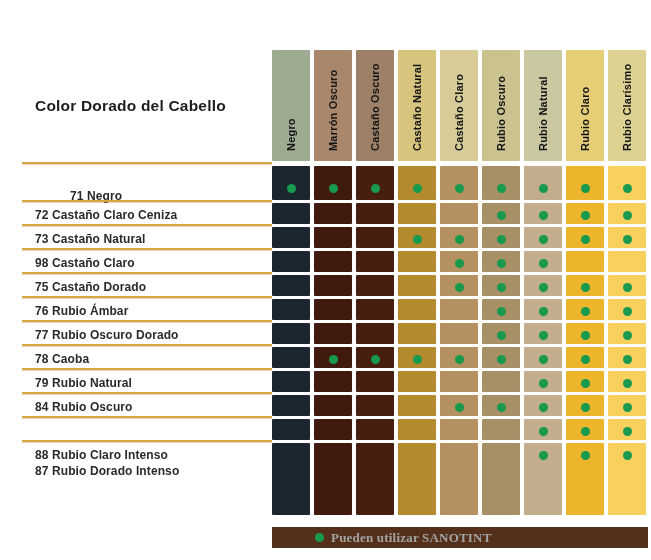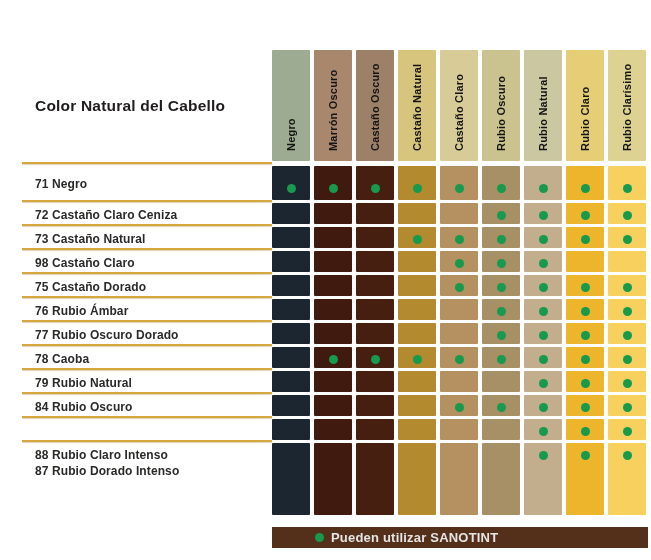--- a/index.html
+++ b/index.html
@@ -51,21 +51,21 @@
   }
   .legend-text{
     margin-left:7px;font-size:13px;font-weight:bold;
     color:#f2ead3;letter-spacing:0.2px;white-space:nowrap;
   }
 </style>
 </head>
 <body>
 
 <div class="canvas">
-  <div class="title" style="top:97px">Color Natural del Cabello</div>
+  <div class="title" style="top:97px">Color Dorado del Cabello</div>
 
   <div>
       <div class="col-header" style="left: 272px; background: rgb(156, 171, 146);">
         <span>Negro</span>
       </div>
       <div class="col-header" style="left: 314px; background: rgb(168, 135, 109);">
         <span>Marrón Oscuro</span>
       </div>
       <div class="col-header" style="left: 356px; background: rgb(156, 128, 103);">
         <span>Castaño Oscuro</span>
@@ -307,21 +307,21 @@
         <div class="dot" style="top: 7.5px; background: rgb(23, 153, 78);"></div>
       </div>
       <div class="cell" style="left: 608px; top: 419px; height: 21px; background: rgb(248, 208, 94);">
         <div class="dot" style="top: 7.5px; background: rgb(23, 153, 78);"></div>
       </div>
       <div class="cell" style="left: 608px; top: 443px; height: 72px; background: rgb(248, 208, 94);">
         <div class="dot" style="top: 7.5px; background: rgb(23, 153, 78);"></div>
       </div>
     </div>
   <div>
-      <div class="row-label" style="top: 176px;">71 Negro</div>
+      <div class="row-label" style="top: 188px; margin-left: 35px;">71 Negro</div>
       <div class="row-label" style="top: 207px;">72 Castaño Claro Ceniza</div>
       <div class="row-label" style="top: 231px;">73 Castaño Natural</div>
       <div class="row-label" style="top: 255px;">98 Castaño Claro</div>
       <div class="row-label" style="top: 279px;">75 Castaño Dorado</div>
       <div class="row-label" style="top: 303px;">76 Rubio Ámbar</div>
       <div class="row-label" style="top: 327px;">77 Rubio Oscuro Dorado</div>
       <div class="row-label" style="top: 351px; text-align: center;">78 Caoba</div>
       <div class="row-label" style="top: 375px;">79 Rubio Natural</div>
       <div class="row-label" style="top: 399px;">84 Rubio Oscuro</div>
       <div class="row-label" style="top: 423px; margin-top: 40px;">87 Rubio Dorado Intenso</div>
@@ -337,15 +337,15 @@
       <div class="gold-line" style="top: 320px; background: rgb(213, 167, 62);"></div>
       <div class="gold-line" style="top: 344px; background: rgb(213, 167, 62);"></div>
       <div class="gold-line" style="top: 368px; background: rgb(213, 167, 62);"></div>
       <div class="gold-line" style="top: 392px; background: rgb(213, 167, 62);"></div>
       <div class="gold-line" style="top: 416px; background: rgb(213, 167, 62);"></div>
       <div class="gold-line" style="top: 440px; background: rgb(213, 167, 62);"></div>
     </div>
 
   <div class="legend-bar" style="background: rgb(84, 48, 27);">
     <span class="legend-dot" style="background: rgb(23, 153, 78);"></span>
-    <span class="legend-text" style="color: #e5e5e5;">Pueden utilizar SANOTINT</span>
+    <span class="legend-text" style="color: #a3a3a3; font-family: Liberation Serif, serif;">Pueden utilizar SANOTINT</span>
   </div>
 </div>
 
 </body></html>

